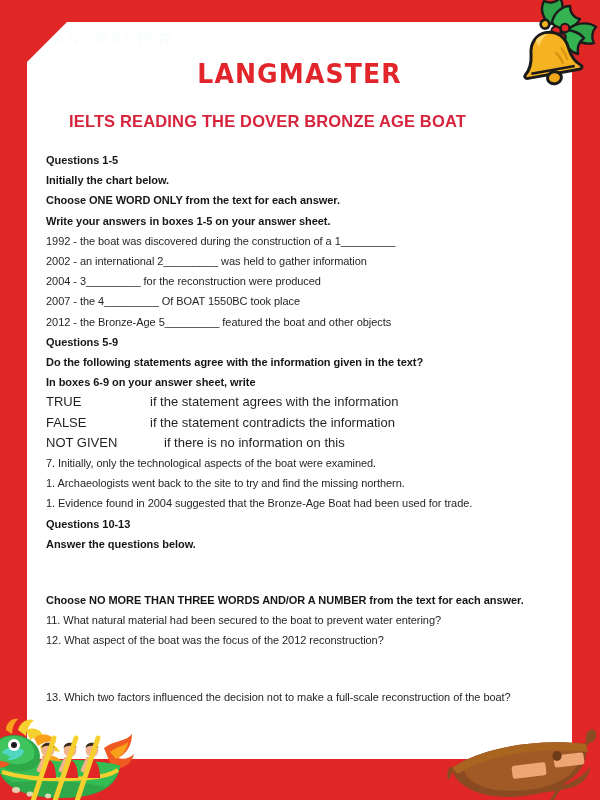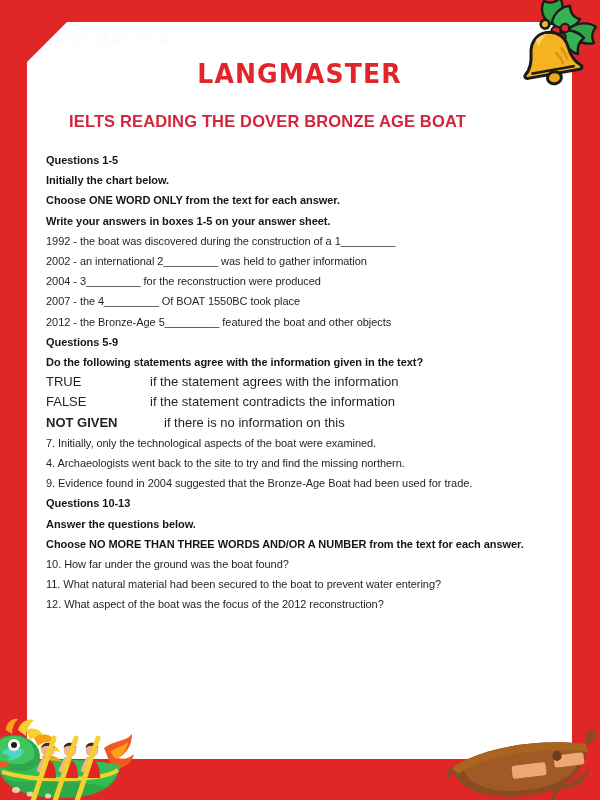--- a/index.html
+++ b/index.html
@@ -88,31 +88,31 @@
   }
 
   .line {
     font-size: 11px;
     line-height: 20.2px;
     color: #231F20;
     letter-spacing: -0.05px;
   }
 
   .line.b { font-weight: bold; color: #161616; }
-  .line.j { text-align: justify; text-align-last: left; }
+  .line.j { text-align: justify; text-align-last: left; margin-top: 36px; }
 
   .tf-row {
     font-size: 13px;
     line-height: 20.2px;
     color: #231F20;
     display: flex;
   }
   .tf-key { flex: 0 0 68px; }
   .tf-val { flex: 1 1 auto; padding-left: 36px; }
-  .tf-row.ng .tf-key { flex: 0 0 82px; font-weight: bold; }
+  .tf-row.ng .tf-key { flex: 0 0 82px; }
 
   
   .deco { position: absolute; z-index: 5; }
 
   #bell-holly { top: -2px; right: -4px; width: 104px; height: 96px; }
   #dragon-boat { left: -8px; bottom: -4px; width: 146px; height: 92px; z-index: 6; }
   #row-boat { right: 4px; bottom: 0px; width: 156px; height: 72px; z-index: 6; }
 </style>
 </head>
 <body>
@@ -134,45 +134,46 @@
       <div class="line b">Choose ONE WORD ONLY from the text for each answer.</div>
       <div class="line b">Write your answers in boxes 1-5 on your answer sheet.</div>
       <div class="line">1992 - the boat was discovered during the construction of a 1_________</div>
       <div class="line">2002 - an international 2_________ was held to gather information</div>
       <div class="line">2004 - 3_________ for the reconstruction were produced</div>
       <div class="line">2007 - the 4_________ Of BOAT 1550BC took place</div>
       <div class="line">2012 - the Bronze-Age 5_________ featured the boat and other objects</div>
 
       <div class="line b">Questions 5-9</div>
       <div class="line b">Do the following statements agree with the information given in the text?</div>
+      <div class="line b">In boxes 6-9 on your answer sheet, write</div>
 
       <div class="tf-row">
         <span class="tf-key">TRUE</span>
         <span class="tf-val">if the statement agrees with the information</span>
       </div>
       <div class="tf-row">
         <span class="tf-key">FALSE</span>
         <span class="tf-val">if the statement contradicts the information</span>
       </div>
       <div class="tf-row ng">
         <span class="tf-key">NOT GIVEN</span>
         <span class="tf-val">if there is no information on this</span>
       </div>
 
       <div class="line">7. Initially, only the technological aspects of the boat were examined.</div>
-      <div class="line">4. Archaeologists went back to the site to try and find the missing northern.</div>
-      <div class="line">9. Evidence found in 2004 suggested that the Bronze-Age Boat had been used for trade.</div>
+      <div class="line">1. Archaeologists went back to the site to try and find the missing northern.</div>
+      <div class="line">1. Evidence found in 2004 suggested that the Bronze-Age Boat had been used for trade.</div>
 
       <div class="line b">Questions 10-13</div>
       <div class="line b">Answer the questions below.</div>
       <div class="line b j">Choose NO MORE THAN THREE WORDS AND/OR A NUMBER from the text for each answer.</div>
 
-      <div class="line">10. How far under the ground was the boat found?</div>
       <div class="line">11. What natural material had been secured to the boat to prevent water entering?</div>
       <div class="line">12. What aspect of the boat was the focus of the 2012 reconstruction?</div>
+      <div class="line j">13. Which two factors influenced the decision not to make a full-scale reconstruction of the boat?</div>
 
     </div>
   </div>
 
   <svg class="deco" id="bell-holly" viewBox="0 0 104 96">
 
     <g stroke="#1B1B1B" stroke-width="2.4" stroke-linejoin="round">
       <path d="M50 26 C42 20 40 10 44 3 C50 6 56 4 60 0 C64 6 63 14 58 20 C55 24 52 26 50 26 Z" fill="#2FA54A"></path>
       <path d="M52 24 C54 15 62 8 70 8 C70 15 74 20 80 21 C76 28 68 32 60 30 C56 29 53 27 52 24 Z" fill="#35B252"></path>
       <path d="M70 30 C78 24 90 24 96 29 C92 33 91 40 94 45 C86 47 77 44 72 38 C69 35 69 32 70 30 Z" fill="#2FA54A"></path>

